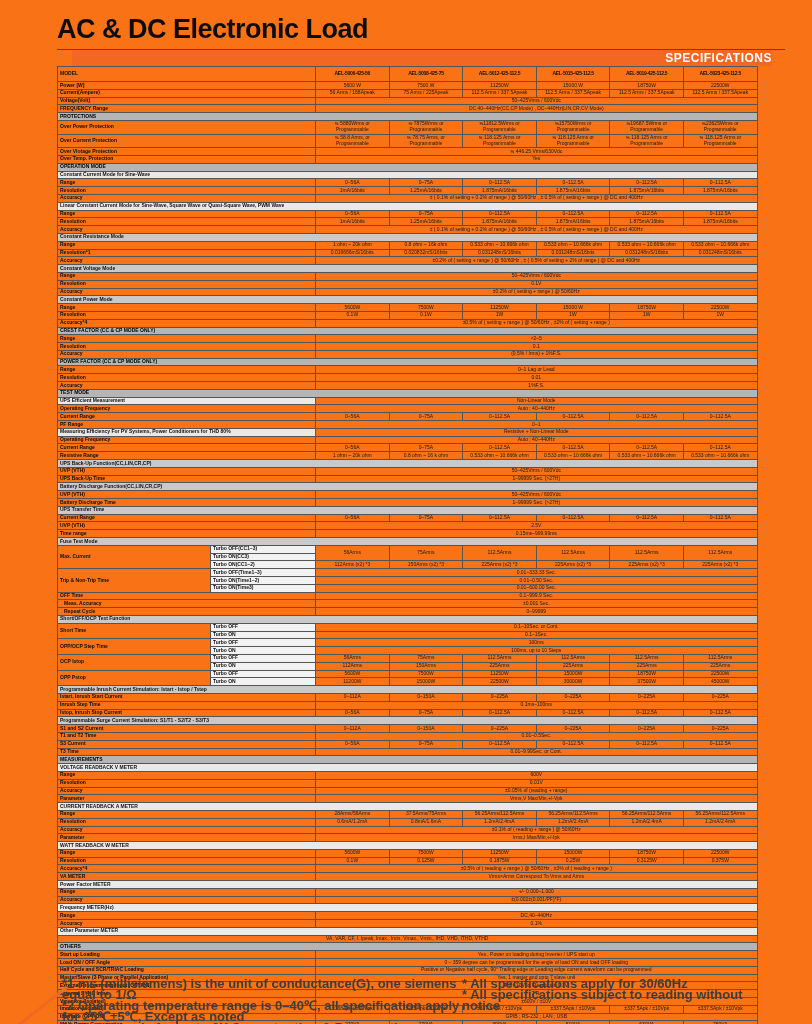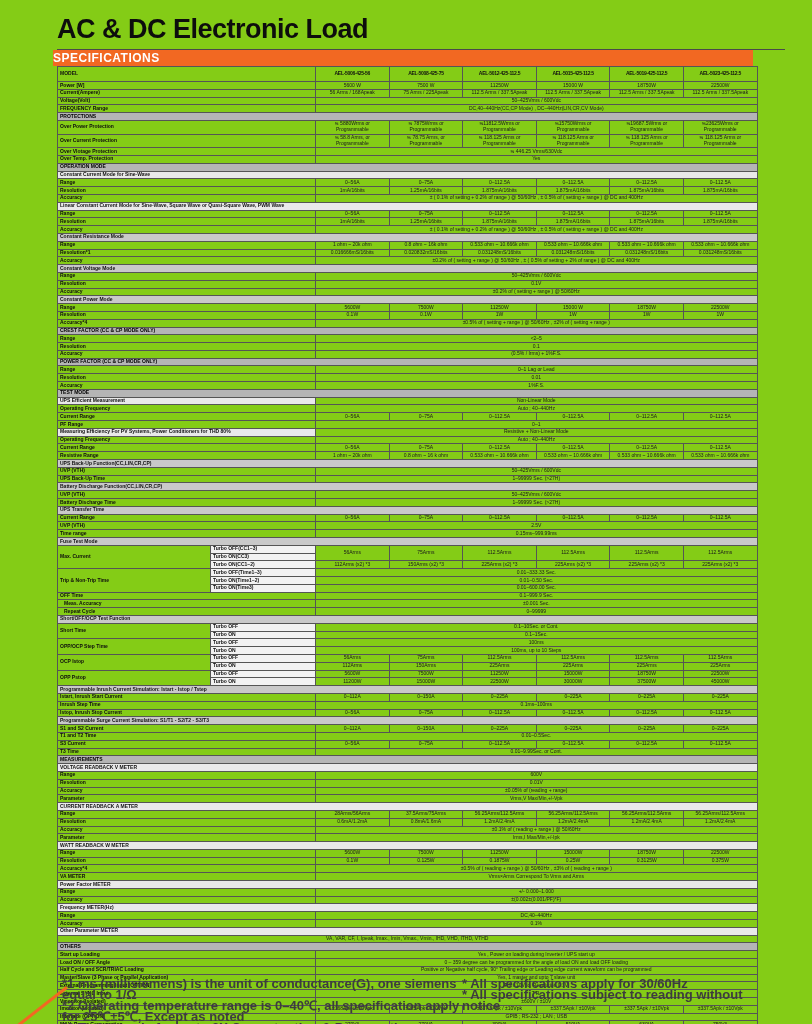--- a/index.html
+++ b/index.html
@@ -1,21 +1,21 @@
 <!DOCTYPE html>
 <html><head>
 <meta charset="utf-8">
 <style>
   html,body{margin:0;padding:0;background:#e8e8e8;}
-  .page{position:relative;width:812px;height:1024px;background:#84cc16;overflow:hidden;
+  .page{position:relative;width:812px;height:1024px;background:#f97316;overflow:hidden;
         font-family:"Liberation Sans",sans-serif;color:#111;box-sizing:border-box;}
   .doc-header{position:absolute;left:57px;top:14px;width:728px;border-bottom:1.5px solid #4a4a4a;padding-bottom:4px;}
   .doc-title{font-size:27px;font-weight:bold;letter-spacing:-0.5px;color:#0d0d0d;}
-  .spec-band{position:absolute;left:53px;top:50px;width:700px;height:16px;background:#F26822;
-             color:#fff;font-size:12px;font-weight:bold;text-align:left;line-height:16px;letter-spacing:0.5px;}
+  .spec-band{position:absolute;left:72px;top:50px;width:700px;height:16px;background:#F26822;
+             color:#fff;font-size:12px;font-weight:bold;text-align:right;line-height:16px;letter-spacing:0.5px;}
   table.spec{position:absolute;left:57px;top:66px;width:700px;border-collapse:collapse;table-layout:fixed;}
   table.spec td{border:0.5px solid #555;font-size:5px;line-height:5.8px;padding:0.5px 2px;
                 vertical-align:middle;overflow:hidden;}
   td.lbl{font-weight:bold;text-align:left;color:#0d0d0d;}
   td.lbl.ind{padding-left:6px;}
   td.lbl.hdr{background:#e9e9e9;}
   td.sub{font-weight:bold;text-align:left;background:#f2f2f2;}
   td.val{text-align:center;color:#1a1a1a;}
   td.sec{background:#b5b5b5;font-weight:bold;font-size:5.8px;line-height:7px;color:#000;}
   td.ss{background:#e9e9e9;font-weight:bold;font-size:5.2px;}

